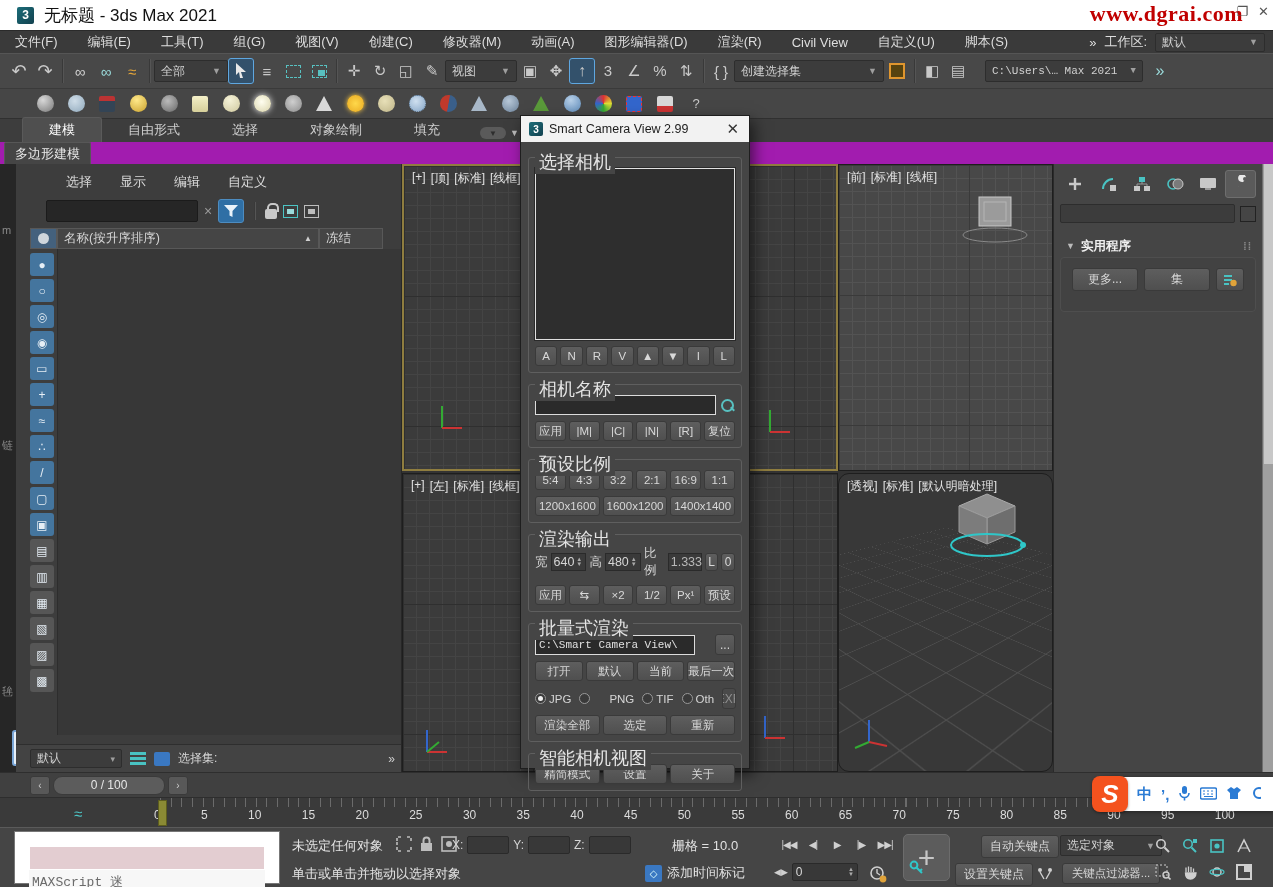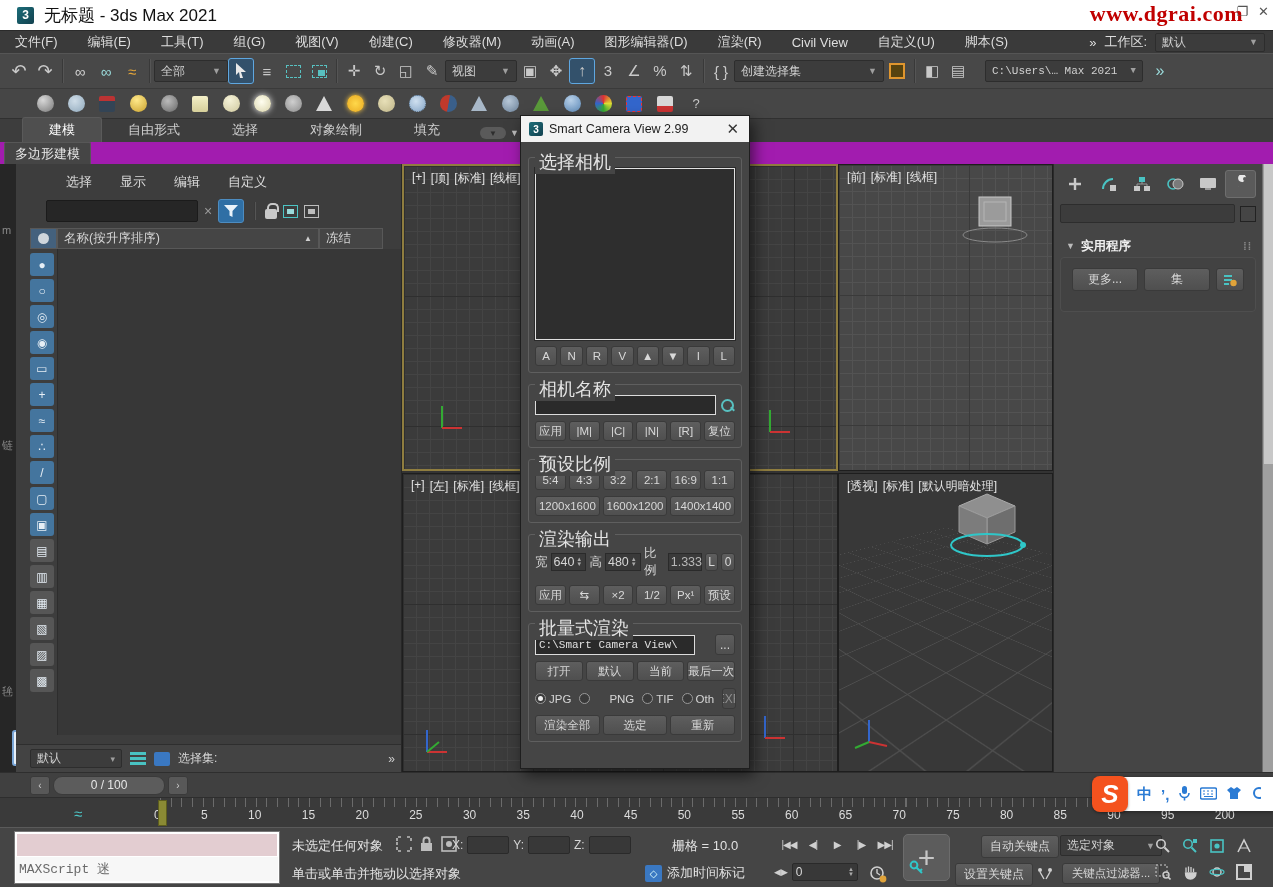--- a/index.html
+++ b/index.html
@@ -116,21 +116,21 @@
     background-image:linear-gradient(#2f2f2f 1px,transparent 1px),linear-gradient(90deg,#2f2f2f 1px,transparent 1px),
       linear-gradient(#444 1px,transparent 1px),linear-gradient(90deg,#444 1px,transparent 1px);
     background-size:130px 130px,130px 130px,13px 13px,13px 13px; }
   .grid-light { background-color:#484848;
     background-image:linear-gradient(#3a3a3a 1px,transparent 1px),linear-gradient(90deg,#3a3a3a 1px,transparent 1px),
       linear-gradient(#535353 1px,transparent 1px),linear-gradient(90deg,#535353 1px,transparent 1px);
     background-size:130px 130px,130px 130px,13px 13px,13px 13px; }
   .vp-tl { left:402px; top:0; width:436px; height:307px; border:2px solid #8f7d3f; }
   .vp-fr { left:838px; top:0; width:215px; height:307px; }
   .vp-bl { left:402px; top:309px; width:436px; height:299px; }
-  .vp-ps { left:838px; top:309px; width:215px; height:299px; background:#383838; }
+  .vp-ps { left:838px; top:309px; width:215px; height:299px; background:#383838;border-radius:11px; }
   .persp-stage { position:absolute; inset:0; perspective:420px; overflow:hidden; }
   .persp-grid { position:absolute; left:50%; top:52%; width:560px; height:560px; margin:-280px 0 0 -280px;
     background-image:linear-gradient(#4e4e4e 1.5px,transparent 1.5px),linear-gradient(90deg,#4e4e4e 1.5px,transparent 1.5px);
     background-size:42px 42px; transform:rotateX(63deg) rotateZ(45deg); }
   .axis { position:absolute; z-index:2; }
 
   
   .cmdpanel { position:absolute; left:1053px; top:0; width:209px; height:608px; background:#454545; border-left:1px solid #2a2a2a; }
   .cmd-tabs { display:flex; align-items:center; gap:2px; padding:6px 4px 4px 6px; }
   .cmd-tab { width:31px; height:28px; display:flex; align-items:center; justify-content:center; border-radius:3px; }
@@ -182,21 +182,21 @@
   .ruler { position:absolute; left:0; top:797px; width:1273px; height:30px; background:#3a3a3a; border-top:1px solid #2e2e2e; }
   .curve-btn { position:absolute; left:66px; top:3px; width:24px; height:24px; color:#4cc5c5; font-size:15px;
     display:flex; align-items:center; justify-content:center; }
   .ruler-track { position:absolute; left:160px; top:0; width:1065px; height:30px;
     background:repeating-linear-gradient(90deg,#6b6b6b 0 1px,transparent 1px 10.65px); background-size:100% 9px; background-repeat:no-repeat; }
   .ruler-track .labels { position:absolute; left:-6px; right:-10px; top:10px; display:flex; justify-content:space-between; color:#dcdcdc; font-size:12px; }
   .ruler-marker { position:absolute; left:158px; top:2px; width:9px; height:26px; background:#8a8a34; border:1px solid #5d5d1e; }
 
   
   .statusbar { position:absolute; left:0; top:827px; width:1273px; height:60px; background:#454545; border-top:1px solid #5a5a5a; }
-  .listener { position:absolute; left:14px; top:3px; width:266px; height:53px; border:1px solid #777; background:#fff; padding:1px; }
+  .listener { position:absolute; left:14px; top:3px; width:266px; height:53px; border:1px solid #777; background:#fff; padding:14px; }
   .listener .pink { height:24px; background:#e3cdd1; border:1px solid #fff; }
   .listener .white { height:24px; background:#f7f7f7; color:#6a6a6a; font-family:"Liberation Mono","DejaVu Sans Mono",monospace;
     font-size:13px; display:flex; align-items:center; padding-left:3px; }
   .st-text1 { position:absolute; left:292px; top:9px; font-size:13px; color:#e4e4e4; }
   .st-text2 { position:absolute; left:292px; top:37px; font-size:13px; color:#e4e4e4; }
   .st-trio { position:absolute; left:396px; top:8px; display:flex; gap:8px; align-items:center; }
   .xyz { position:absolute; left:452px; top:8px; display:flex; align-items:center; gap:4px; }
   .xyz .fieldbox { width:42px; }
   .grid-label { position:absolute; left:672px; top:9px; font-size:13px; color:#e0e0e0; }
   .timetag { position:absolute; left:645px; top:36px; display:flex; align-items:center; gap:5px; font-size:13px; color:#e0e0e0; }
@@ -800,20 +800,29 @@
           <span class="btn3 dis" style="width:34px">EXR</span>
         </div>
         <div class="brow">
 
         <span class="btn3">渲染全部</span>
             <span class="btn3">选定</span>
             <span class="btn3">重新</span>
           </div>
       </div>
 
+      <div class="grp">
+        <span class="grp-lab">智能相机视图</span>
+        <div class="brow" style="margin-top:0">
+
+        <span class="btn3">精简模式</span>
+            <span class="btn3">设置</span>
+            <span class="btn3">关于</span>
+          </div>
+      </div>
 
     </div>
   </div>
 
   <div class="timeslider">
     <span style="margin-left:30px" class="ts-btn">‹</span>
     <span class="ts-pill">0 / 100</span>
     <span class="ts-btn">›</span>
   </div>
 
@@ -835,21 +844,21 @@
           <span>50</span>
           <span>55</span>
           <span>60</span>
           <span>65</span>
           <span>70</span>
           <span>75</span>
           <span>80</span>
           <span>85</span>
           <span>90</span>
           <span>95</span>
-          <span>200</span>
+          <span>100</span>
         </div>
     </div>
     <div class="ruler-marker"></div>
   </div>
 
   <div class="statusbar">
     <div class="listener">
       <div class="pink"></div>
       <div class="white">MAXScript 迷</div>
     </div>

